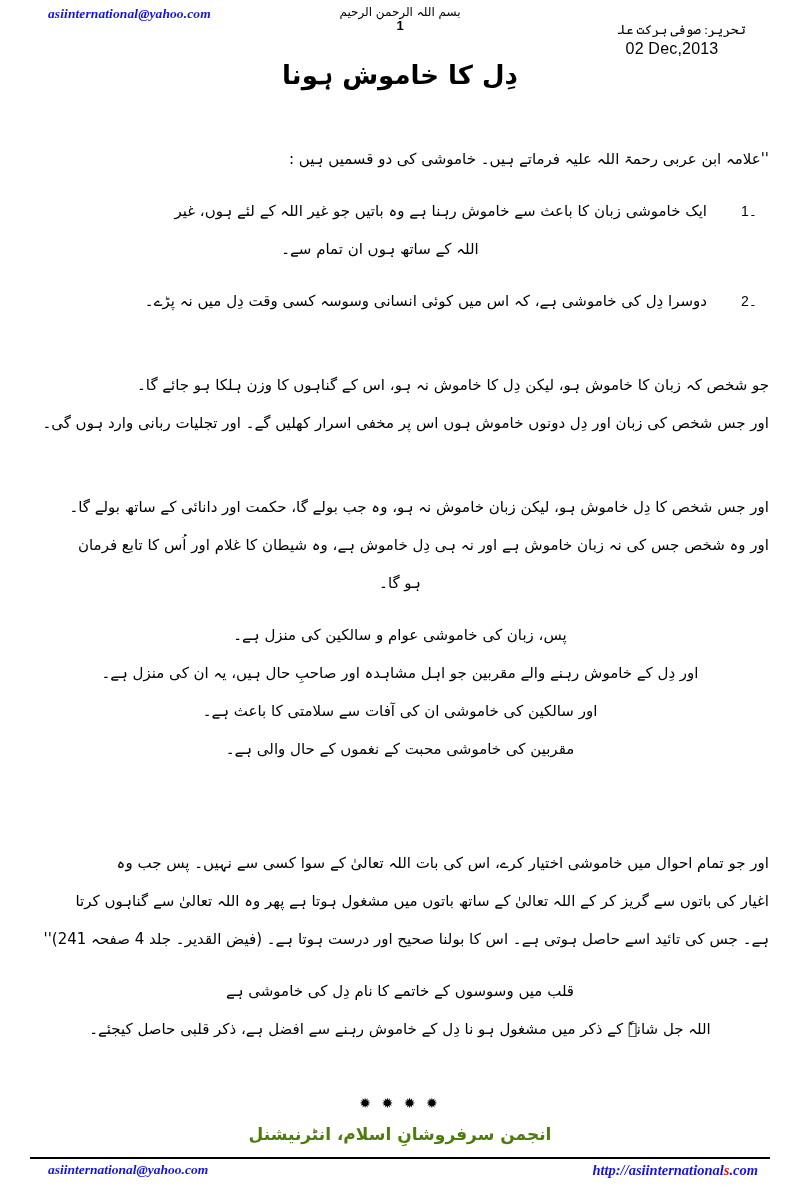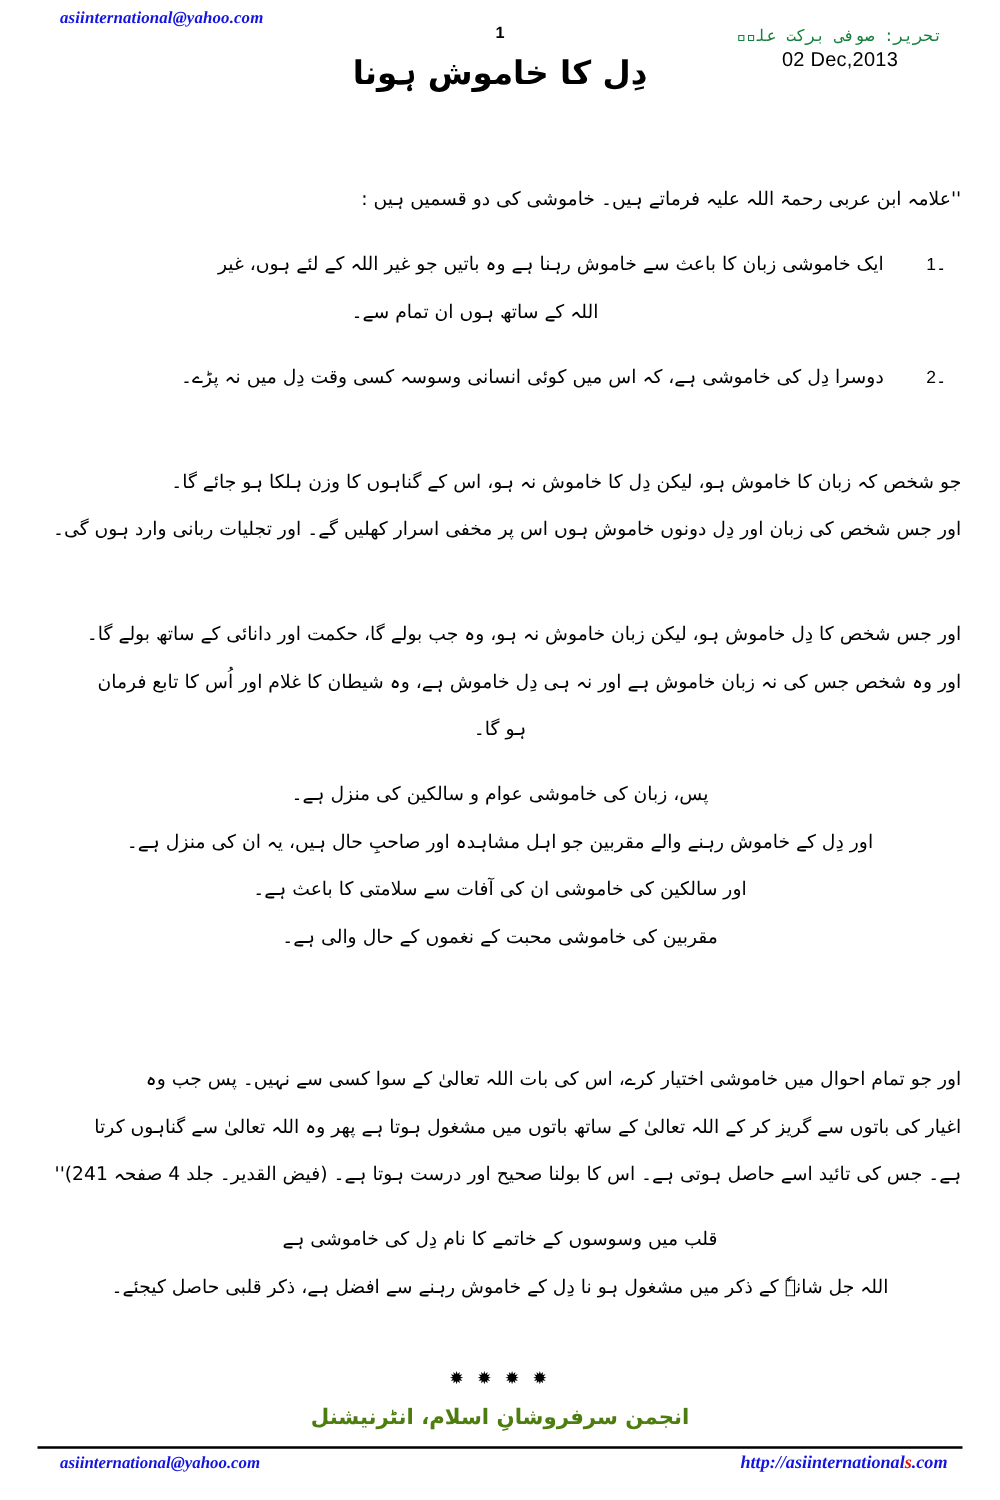--- a/index.html
+++ b/index.html
@@ -59,43 +59,43 @@
     width: 800px;
     text-align: center;
     font-family: "Liberation Sans", sans-serif;
     font-size: 13px;
     font-weight: bold;
     color: #000;
     direction: ltr;
   }
   .hdr-title {
     position: absolute;
-    top: 40px;
+    top: 56px;
     left: 0;
     width: 800px;
     text-align: center;
     font-family: "DejaVu Sans", sans-serif;
     font-size: 26px;
     font-weight: bold;
     direction: rtl;
     color: #000;
     line-height: 1.5;
   }
   .hdr-author-block {
     position: absolute;
     top: 22px;
     right: 38px;
     width: 180px;
     text-align: center;
     direction: rtl;
   }
   .hdr-author {
-    font-family: Liberation Mono, monospace;
+    font-family: Liberation Serif, serif;
     font-size: 13px;
-    color: #15803d;
+    color: #000000;
     line-height: 1.25;
     white-space: nowrap;
   }
   .hdr-date {
     font-family: "Liberation Sans", sans-serif;
     font-size: 16px;
     color: #000;
     direction: ltr;
     margin-top: 2px;
     letter-spacing: 0.2px;
@@ -222,20 +222,21 @@
   .ft-url .hl { color: #e01010; }
 </style>
 </head>
 <body>
 
 <div class="page">
 
   <div class="header">
     <div class="hdr-email">asiinternational@yahoo.com</div>
 
+    <div class="hdr-bismillah">بسم اللہ الرحمن الرحیم</div>
 
     <div class="hdr-pagenum">1</div>
 
     <div class="hdr-title">دِل کا خاموش ہونا</div>
 
     <div class="hdr-author-block">
       <div class="hdr-author">تحریر: صوفی برکت علیؒ</div>
       <div class="hdr-date">02 Dec,2013</div>
     </div>
   </div>

